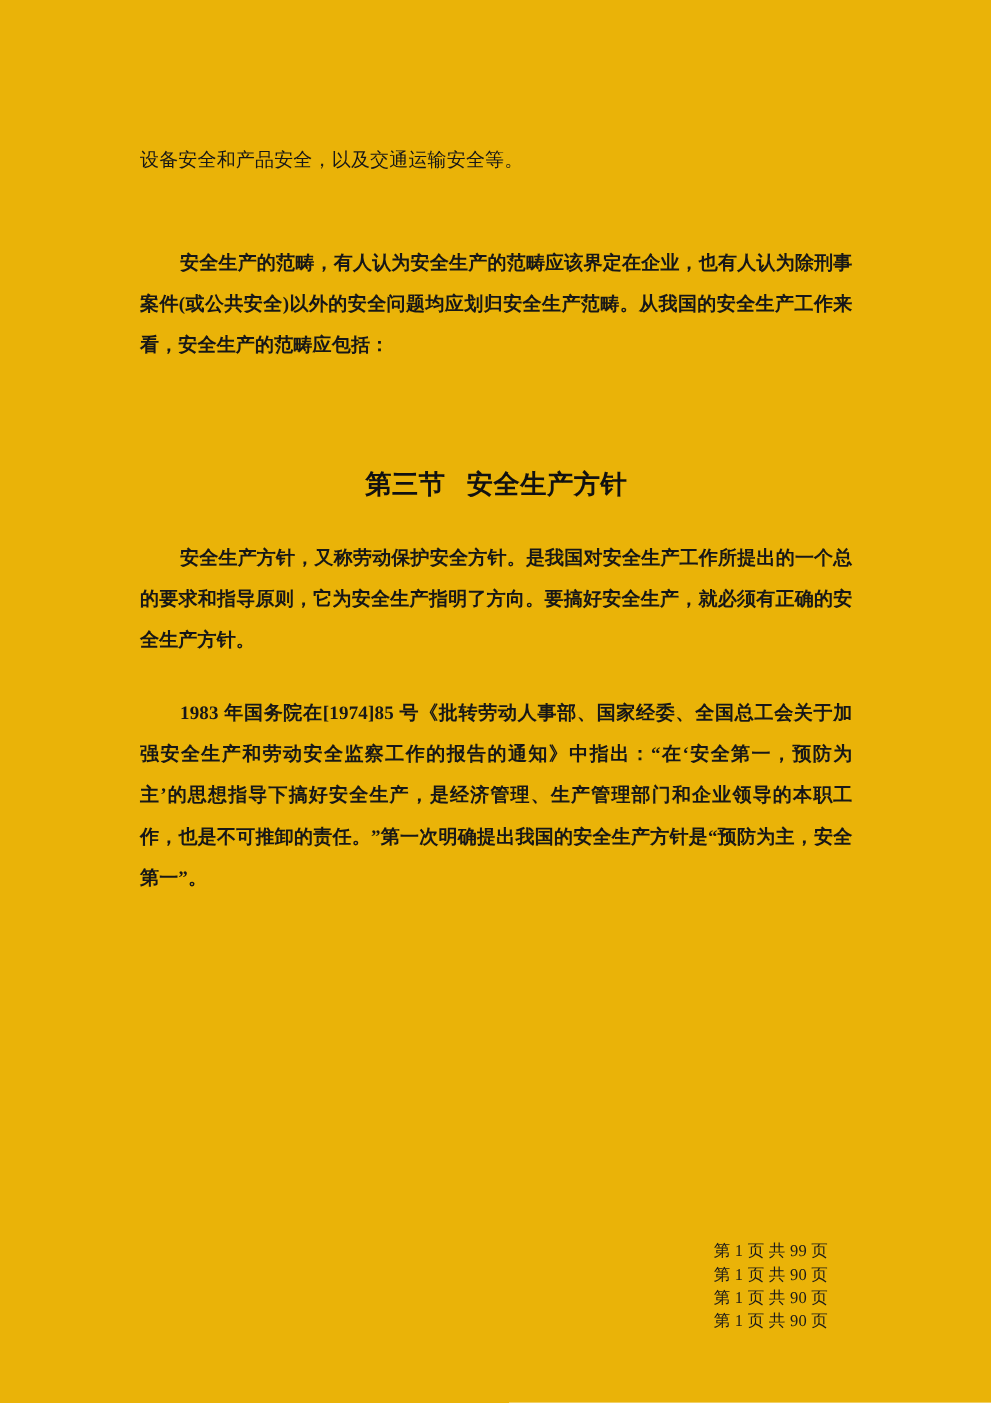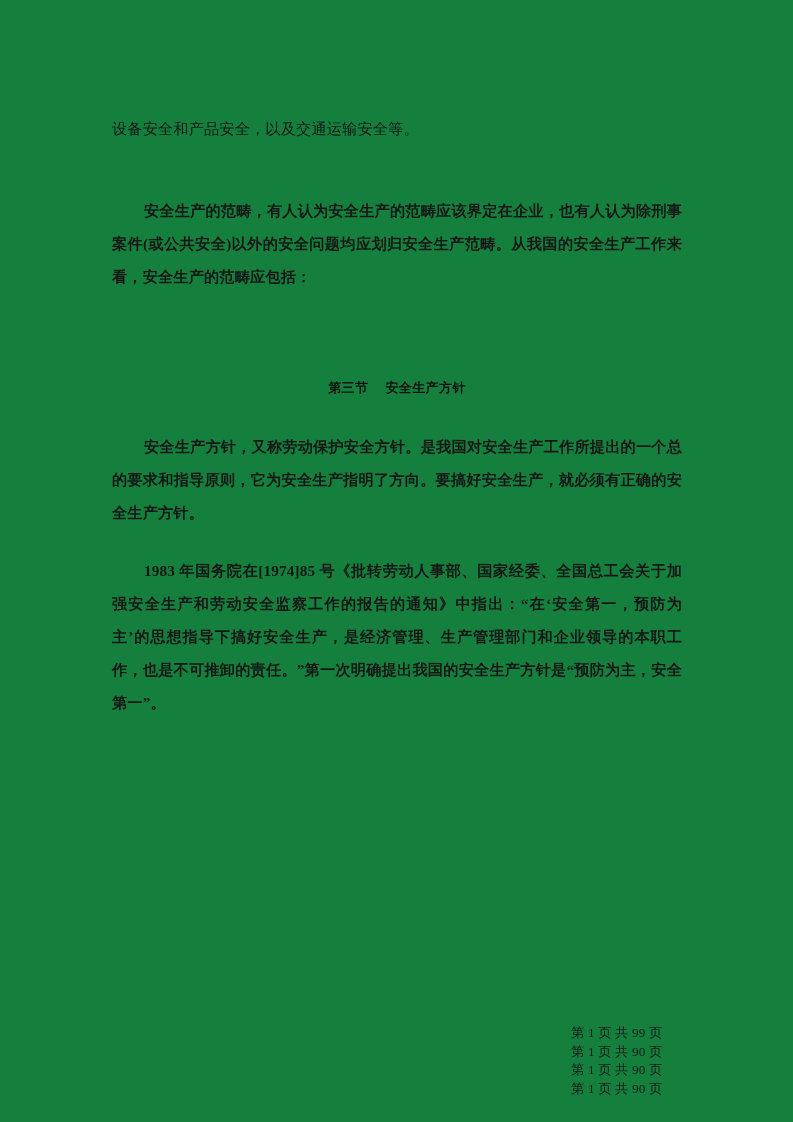--- a/index.html
+++ b/index.html
@@ -16,21 +16,21 @@
     color: #1a1a1a;
     -webkit-font-smoothing: antialiased;
   }
 
   .page {
     position: absolute;
     left: 0;
     top: 0;
     width: 793px;
     height: 1122px;
-    background: #15803d;
+    background: #eab308;
   }
 
   .content {
     position: absolute;
     left: 112px;
     top: 112px;
     width: 570px;
   }
 
   p.para {
@@ -52,36 +52,36 @@
   .gap-7 { height: 25px; }
   .gap-8 { height: 25px; }
   .gap-9 { height: 46px; }
 
   .indent-2 { text-indent: 32px; font-weight: bold; }
   .indent-4 { text-indent: 66px; }
 
   h2.section-heading {
     margin: 0;
     font-family: "DejaVu Sans", "Liberation Sans", sans-serif;
-    font-size: 13px;
+    font-size: 21px;
     font-weight: bold;
     line-height: 33px;
     text-align: center;
     letter-spacing: 0.4px;
     color: #111111;
   }
   h2.section-heading .heading-gap {
     display: inline-block;
     width: 17px;
   }
 
   .footer {
     position: absolute;
     left: 0;
-    top: 1024px;
+    top: 992px;
     width: 793px;
   }
   .footer-line {
     font-size: 13.2px;
     line-height: 18.5px;
     color: #1a1a1a;
     text-align: left;
     padding-left: 571px;
     white-space: pre;
     letter-spacing: 0.2px;

